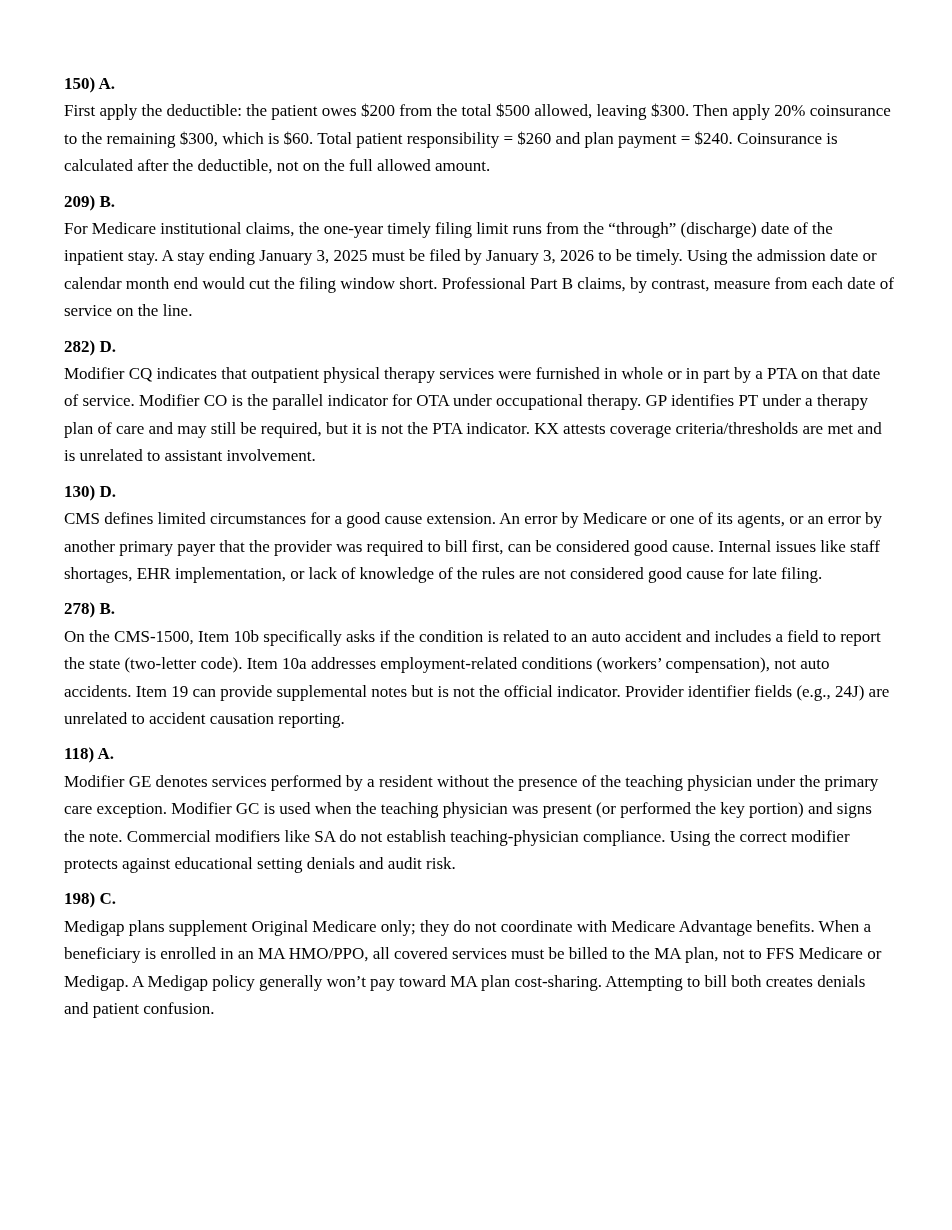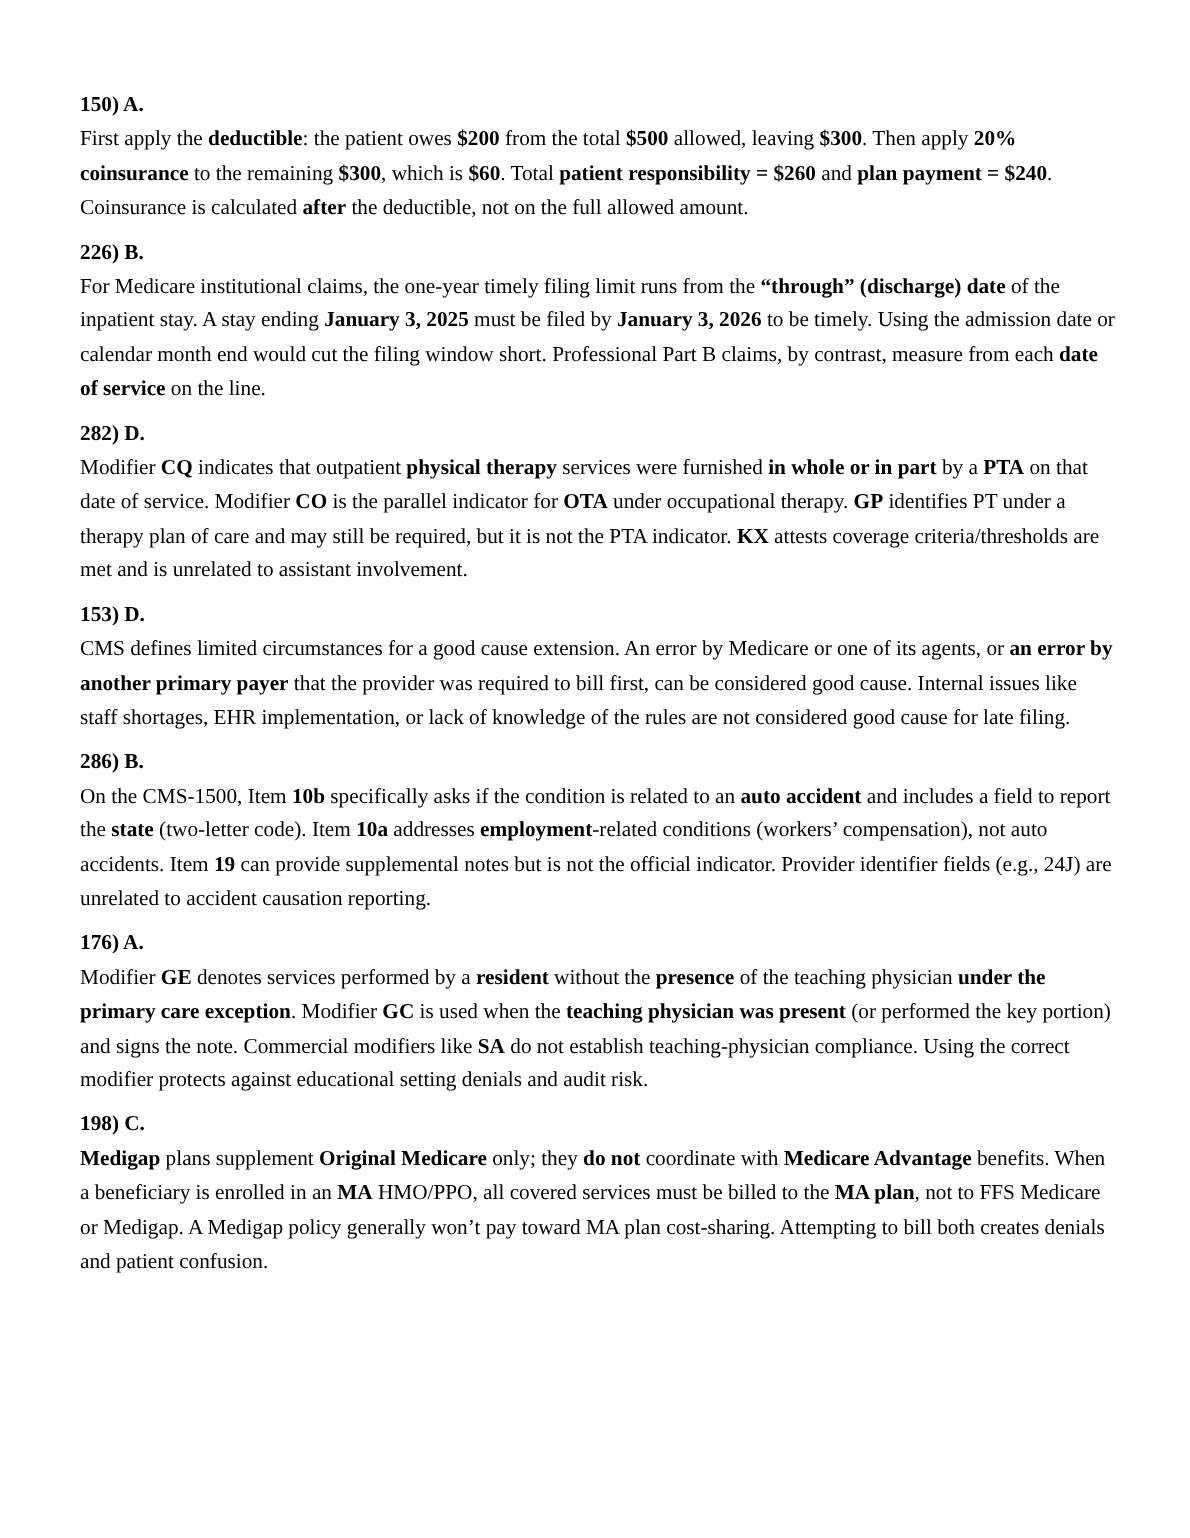--- a/index.html
+++ b/index.html
@@ -30,49 +30,49 @@
     font-size: 17px;
     line-height: 27.4px;
     font-weight: bold;
     margin: 0;
     padding: 0;
   }
   section.answer p {
     margin: 0;
     padding: 0;
   }
-  strong { font-weight: bold; }
+  strong { font-weight: normal; }
 </style>
 </head>
 <body>
 
 <main class="page">
   <div id="answers">
       <section class="answer">
         <h2>150) A.</h2>
         <p>First apply the <strong>deductible</strong>: the patient owes <strong>$200</strong> from the total <strong>$500</strong> allowed, leaving <strong>$300</strong>. Then apply <strong>20% coinsurance</strong> to the remaining <strong>$300</strong>, which is <strong>$60</strong>. Total <strong>patient responsibility = $260</strong> and <strong>plan payment = $240</strong>. Coinsurance is calculated <strong>after</strong> the deductible, not on the full allowed amount.</p>
       </section>
       <section class="answer">
-        <h2>226) B.</h2>
+        <h2>209) B.</h2>
         <p>For Medicare institutional claims, the one-year timely filing limit runs from the <strong>“through” (discharge) date</strong> of the inpatient stay. A stay ending <strong>January 3, 2025</strong> must be filed by <strong>January 3, 2026</strong> to be timely. Using the admission date or calendar month end would cut the filing window short. Professional Part B claims, by contrast, measure from each <strong>date of service</strong> on the line.</p>
       </section>
       <section class="answer">
         <h2>282) D.</h2>
         <p>Modifier <strong>CQ</strong> indicates that outpatient <strong>physical therapy</strong> services were furnished <strong>in whole or in part</strong> by a <strong>PTA</strong> on that date of service. Modifier <strong>CO</strong> is the parallel indicator for <strong>OTA</strong> under occupational therapy. <strong>GP</strong> identifies PT under a therapy plan of care and may still be required, but it is not the PTA indicator. <strong>KX</strong> attests coverage criteria/thresholds are met and is unrelated to assistant involvement.</p>
       </section>
       <section class="answer">
-        <h2>153) D.</h2>
+        <h2>130) D.</h2>
         <p>CMS defines limited circumstances for a good cause extension. An error by Medicare or one of its agents, or <strong>an error by another primary payer</strong> that the provider was required to bill first, can be considered good cause. Internal issues like staff shortages, EHR implementation, or lack of knowledge of the rules are not considered good cause for late filing.</p>
       </section>
       <section class="answer">
-        <h2>286) B.</h2>
+        <h2>278) B.</h2>
         <p>On the CMS-1500, Item <strong>10b</strong> specifically asks if the condition is related to an <strong>auto accident</strong> and includes a field to report the <strong>state</strong> (two-letter code). Item <strong>10a</strong> addresses <strong>employment</strong>-related conditions (workers’ compensation), not auto accidents. Item <strong>19</strong> can provide supplemental notes but is not the official indicator. Provider identifier fields (e.g., 24J) are unrelated to accident causation reporting.</p>
       </section>
       <section class="answer">
-        <h2>176) A.</h2>
+        <h2>118) A.</h2>
         <p>Modifier <strong>GE</strong> denotes services performed by a <strong>resident</strong> without the <strong>presence</strong> of the teaching physician <strong>under the primary care exception</strong>. Modifier <strong>GC</strong> is used when the <strong>teaching physician was present</strong> (or performed the key portion) and signs the note. Commercial modifiers like <strong>SA</strong> do not establish teaching-physician compliance. Using the correct modifier protects against educational setting denials and audit risk.</p>
       </section>
       <section class="answer">
         <h2>198) C.</h2>
         <p><strong>Medigap</strong> plans supplement <strong>Original Medicare</strong> only; they <strong>do not</strong> coordinate with <strong>Medicare Advantage</strong> benefits. When a beneficiary is enrolled in an <strong>MA</strong> HMO/PPO, all covered services must be billed to the <strong>MA plan</strong>, not to FFS Medicare or Medigap. A Medigap policy generally won’t pay toward MA plan cost-sharing. Attempting to bill both creates denials and patient confusion.</p>
       </section>
     </div>
 </main>
 
 </body></html>

